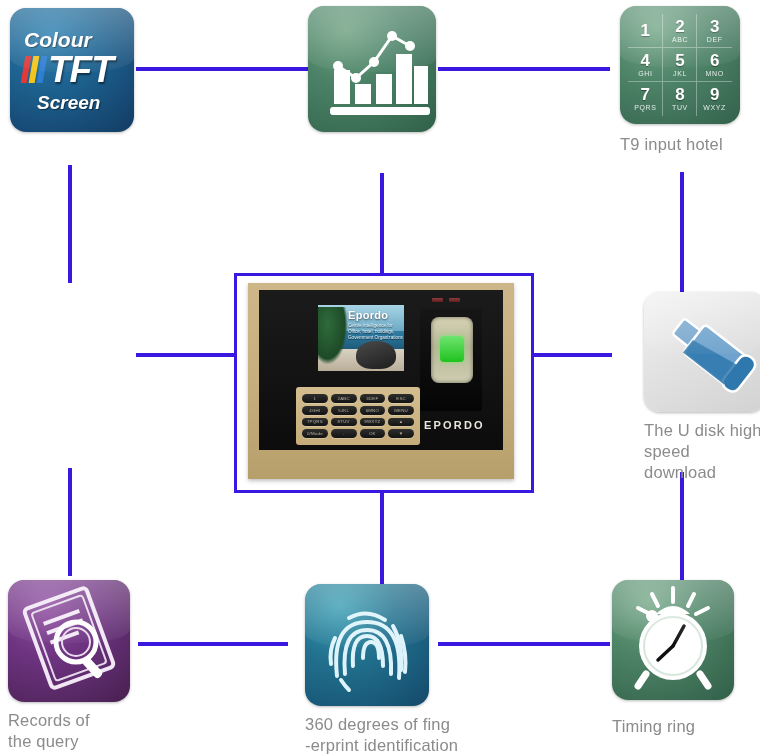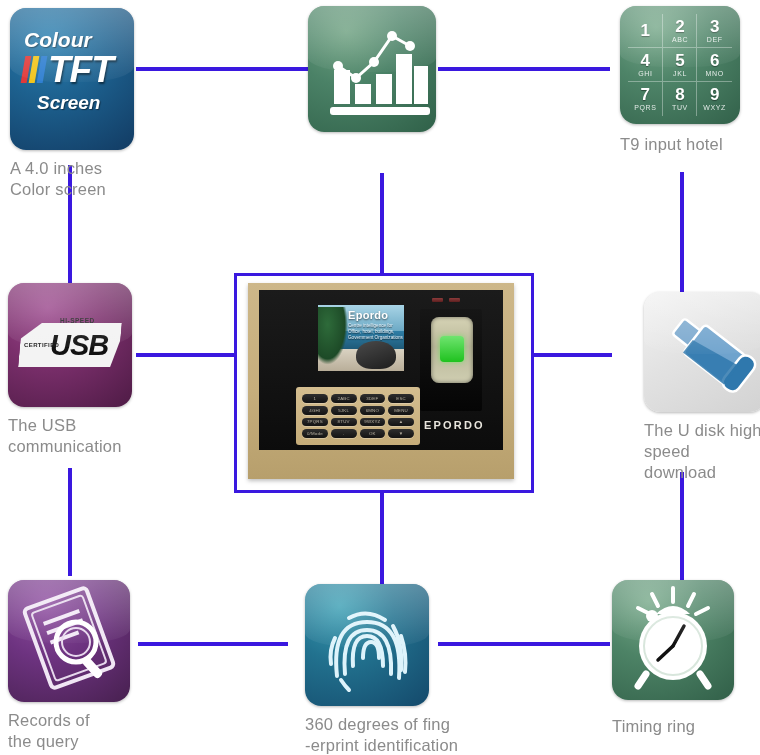--- a/index.html
+++ b/index.html
@@ -17,21 +17,21 @@
   .node{position:absolute;}
   .icon{position:relative;border-radius:16px;overflow:hidden;
         box-shadow:0 1px 3px rgba(0,0,0,.28);}
   .icon .gloss{position:absolute;left:0;top:0;right:0;height:52%;
         background:linear-gradient(180deg,rgba(255,255,255,.28),rgba(255,255,255,.03));
         border-radius:16px 16px 40% 40%/16px 16px 22% 22%;pointer-events:none;}
   .caption{color:#8b8b8b;font-size:16.5px;line-height:21px;letter-spacing:.2px;
         white-space:pre-line;}
 
   
-  .ic-tft{width:124px;height:142px;
+  .ic-tft{width:124px;height:124px;
       background:radial-gradient(circle at 32% 22%,#2a7fb0 0%,#1d618f 42%,#123b63 100%);}
   .tft-in{position:absolute;left:0;top:0;width:100%;height:100%;}
   .tft-colour{position:absolute;left:14px;top:20px;font-style:italic;font-weight:bold;
       font-size:21px;color:#fff;text-shadow:1px 1px 1px rgba(0,0,0,.45);}
   .tft-bars{position:absolute;left:13px;top:48px;display:flex;gap:2px;
       transform:skewX(-10deg);}
   .tft-bars i{display:block;width:6px;height:27px;}
   .tft-TFT{position:absolute;left:38px;top:41px;font-style:italic;font-weight:bold;
       font-size:37px;color:#fff;letter-spacing:-1px;text-shadow:1px 2px 2px rgba(0,0,0,.5);}
   .tft-screen{position:absolute;left:27px;top:84px;font-style:italic;font-weight:bold;
@@ -152,22 +152,20 @@
         <div class="tft-bars">
           <i style="background:#e03a3a"></i>
             <i style="background:#f3c51c"></i>
             <i style="background:#2f7fd1"></i>
         </div>
         <div class="tft-TFT">TFT</div>
         <div class="tft-screen">Screen</div>
       </div>
       <div class="gloss"></div>
     </div>
-    <div class="caption" style="margin-top:8px;">A 4.0 inches
-Color screen</div>
   </div>
 
   <div class="node" style="left:308px;top:6px;">
     <div class="icon ic-ssr">
       <svg width="128" height="126" viewBox="0 0 128 126">
         <polyline points="30,60 48,72 66,56 84,30 102,40" fill="none" stroke="#ffffff" stroke-width="3"></polyline>
         <circle cx="30" cy="60" r="5" fill="#fff"></circle>
           <circle cx="48" cy="72" r="5" fill="#fff"></circle>
         <circle cx="66" cy="56" r="5" fill="#fff"></circle>
           <circle cx="84" cy="30" r="5" fill="#fff"></circle>
@@ -221,31 +219,20 @@
         <div class="t9cell">
             <span class="t9num">9</span>
             <span class="t9let">WXYZ</span>
           </div>
       </div>
       <div class="gloss"></div>
     </div>
     <div class="caption" style="margin-top:10px;">T9 input hotel</div>
   </div>
 
-  <div class="node" style="left:8px;top:283px;">
-    <div class="icon ic-usb">
-      <div class="usb-badge"></div>
-      <div class="usb-hs">HI-SPEED</div>
-      <div class="usb-cert">CERTIFIED</div>
-      <div class="usb-word">USB</div>
-      <div class="gloss"></div>
-    </div>
-    <div class="caption" style="margin-top:8px;">The  USB
-communication</div>
-  </div>
 
   <div class="node" style="left:644px;top:292px;">
     <div class="icon ic-udisk">
       <svg width="122" height="120" viewBox="0 0 122 120">
         <g transform="rotate(38 61 60)">
           <rect x="24" y="46" width="22" height="20" rx="3" fill="#7aa8ce" stroke="#fff" stroke-width="2.5"></rect>
           <rect x="44" y="38" width="52" height="36" rx="4" fill="#6fa3cd" stroke="#fff" stroke-width="2.5"></rect>
           <rect x="92" y="36" width="18" height="40" rx="8" fill="#2f78ad" stroke="#fff" stroke-width="2.5"></rect>
           <path d="M44 58 L96 50 L96 74 L44 74 Z" fill="#2f78ad" opacity=".85"></path>
         </g>

